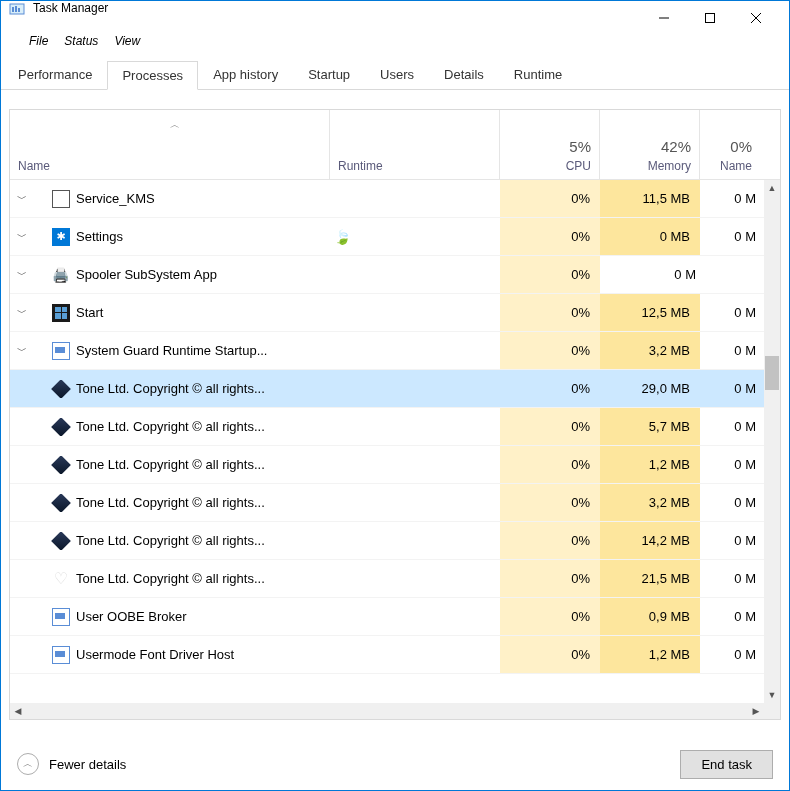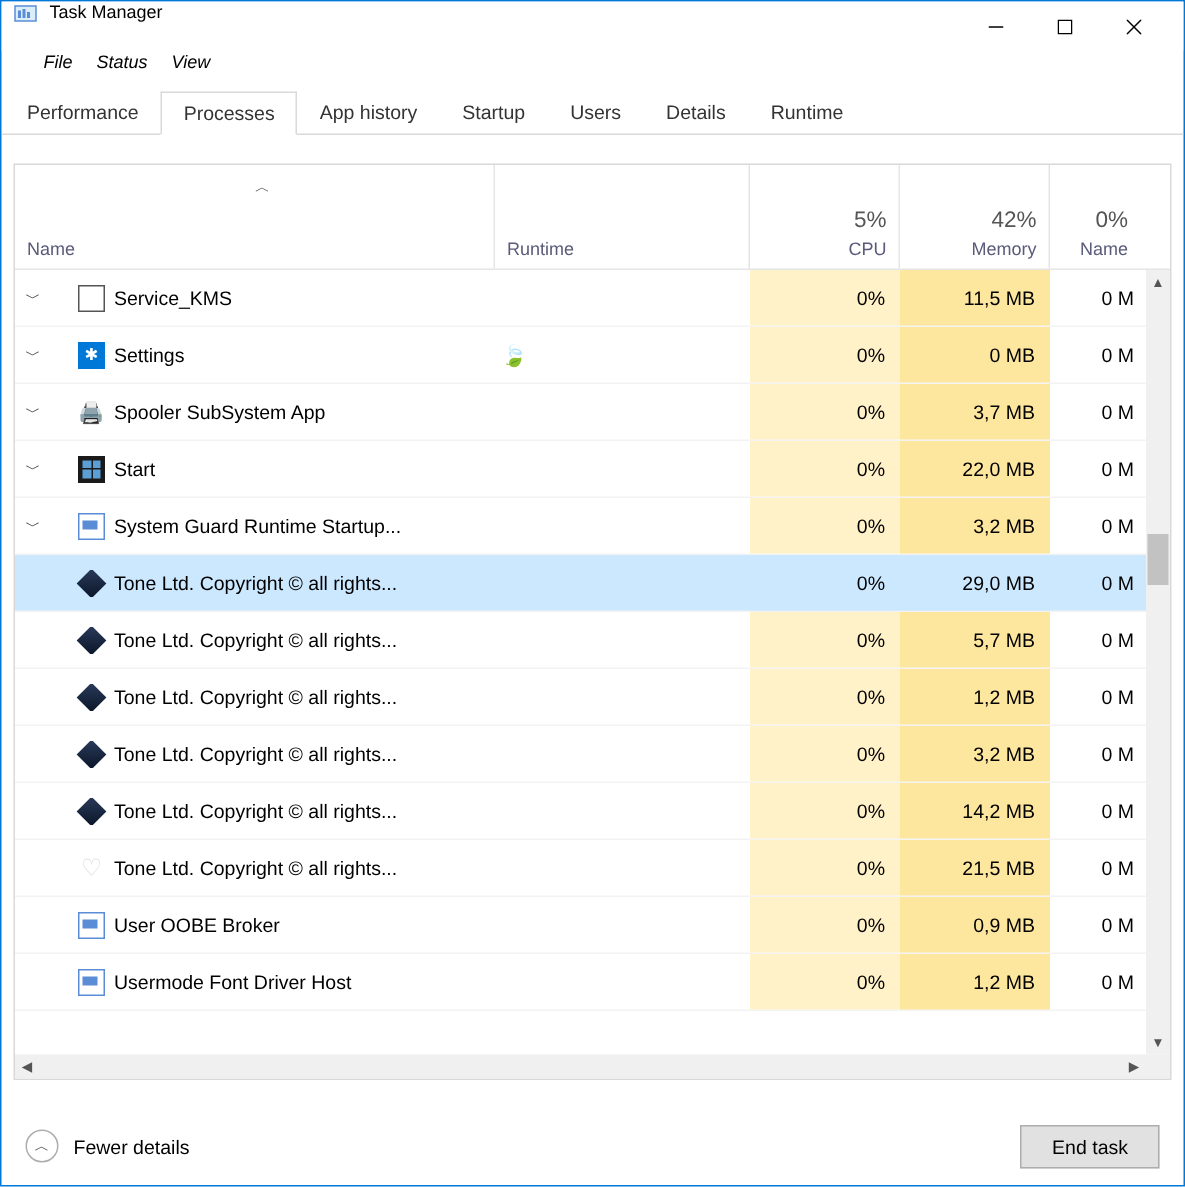--- a/index.html
+++ b/index.html
@@ -172,40 +172,39 @@
       </div>
       <div class="row">
         <div class="cell-name">
           <span class="expander">﹀</span>
           <span style="width:12px;display:inline-block"></span>
           <span class="ico ico-spooler">🖨️</span>
           <span>Spooler SubSystem App</span>
         </div>
         <div class="cell-status"></div>
         <div class="cell-val">0%</div>
-        <div class="cell-val mem">3,7 MB</div>
         <div class="cell-disk">0 M</div>
       </div>
       <div class="row">
         <div class="cell-name">
           <span class="expander">﹀</span>
           <span style="width:12px;display:inline-block"></span>
           <span class="ico ico-start">
             <span class="start-squares">
               <span></span>
               <span></span>
               <span></span>
               <span></span>
             </span>
           </span>
           <span>Start</span>
         </div>
         <div class="cell-status"></div>
         <div class="cell-val">0%</div>
-        <div class="cell-val mem">22,0 MB</div>
+        <div class="cell-val mem">12,5 MB</div>
         <div class="cell-disk">0 M</div>
       </div>
       <div class="row">
         <div class="cell-name">
           <span class="expander">﹀</span>
           <span style="width:12px;display:inline-block"></span>
           <span class="ico ico-guard"></span>
           <span>System Guard Runtime Startup...</span>
         </div>
         <div class="cell-status"></div>

